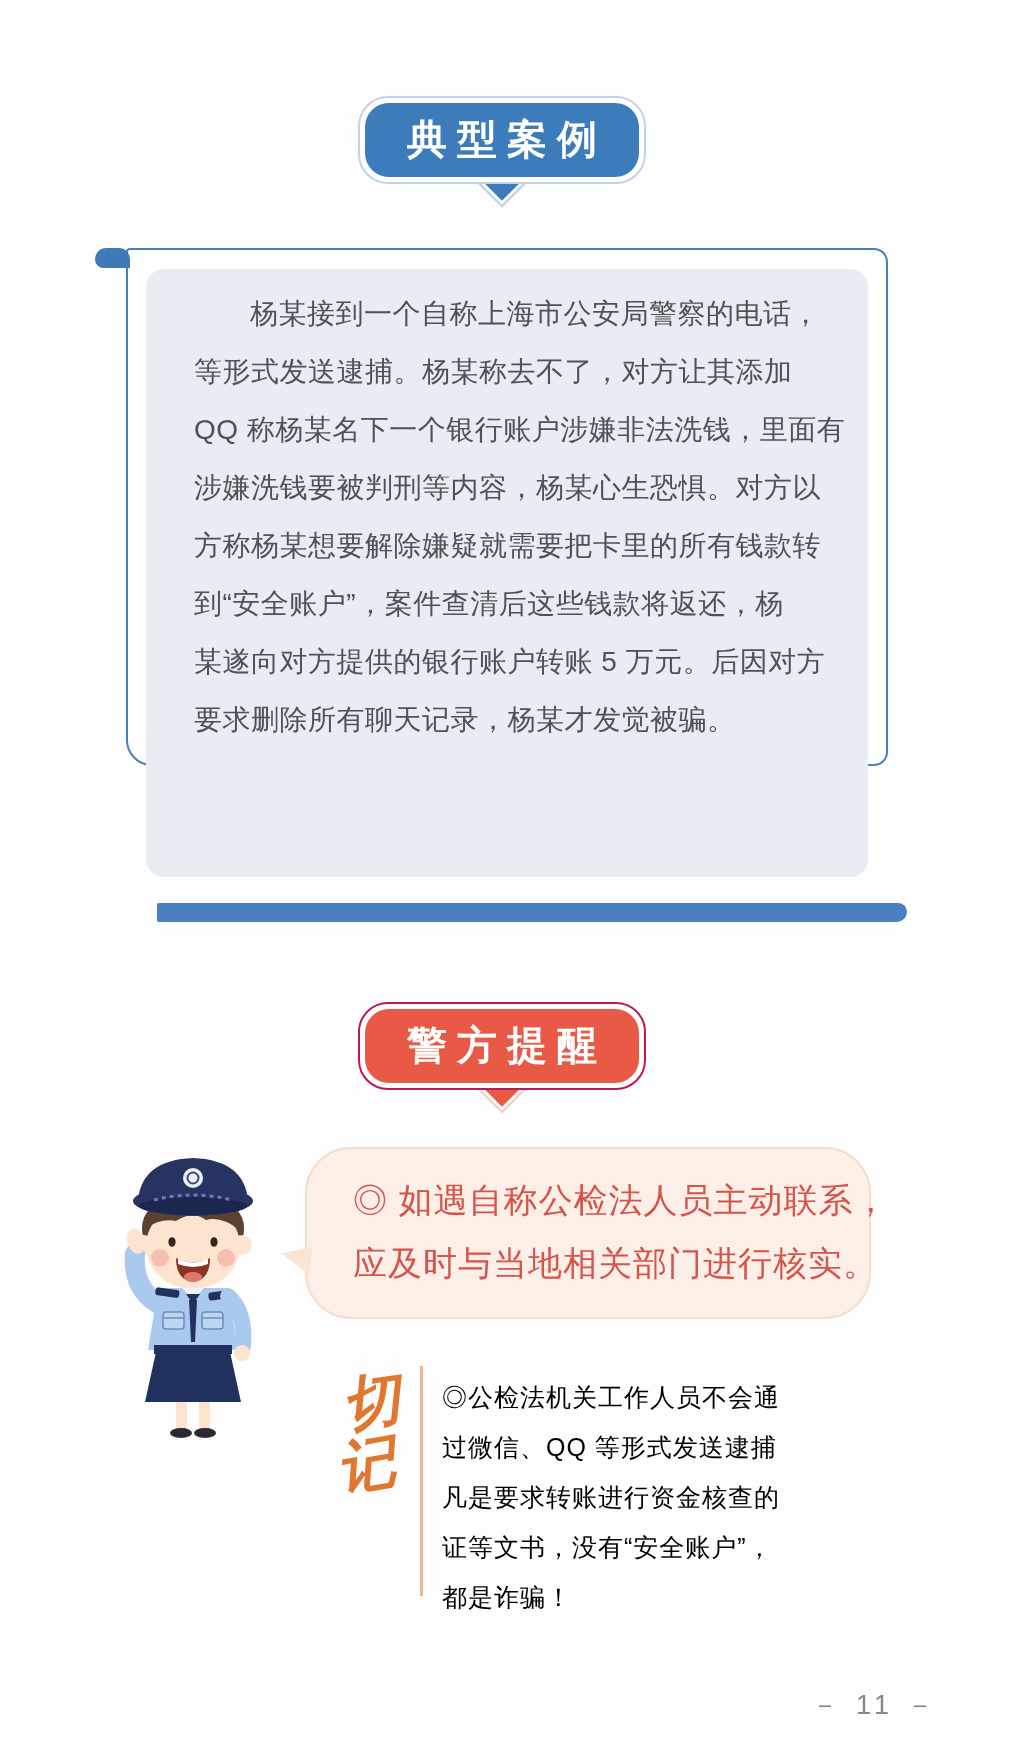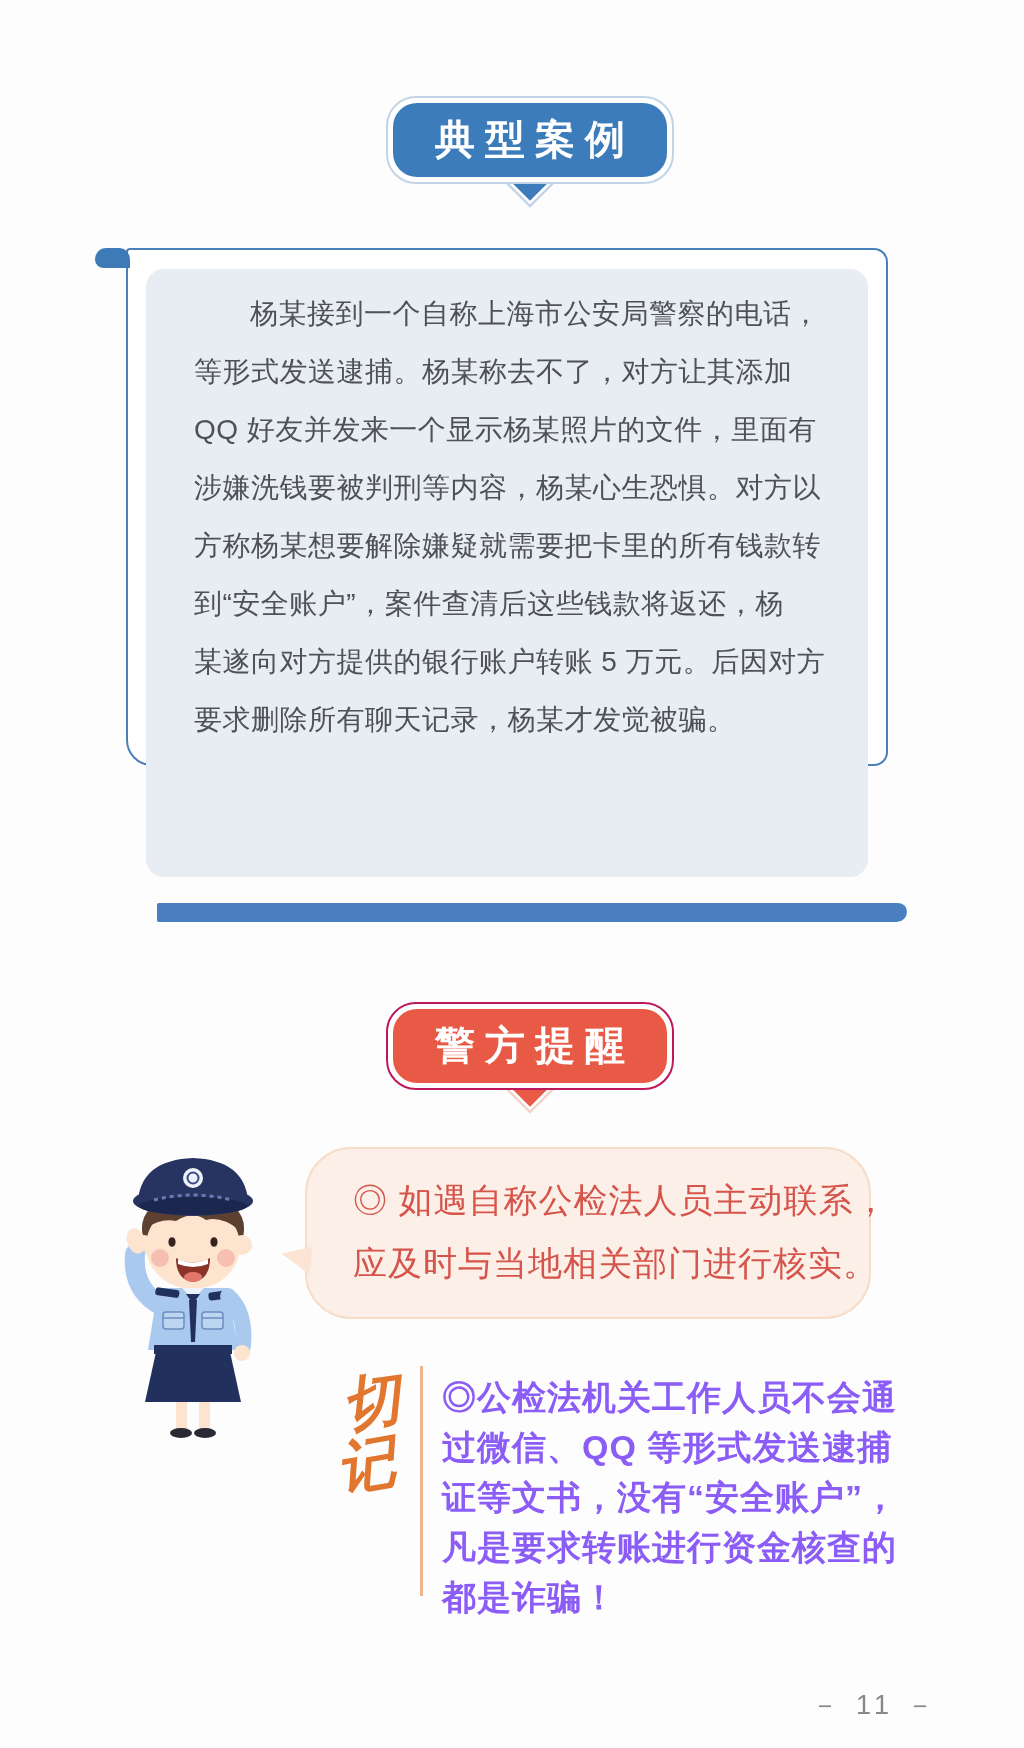--- a/index.html
+++ b/index.html
@@ -8,21 +8,21 @@
     position: relative;
     width: 1024px;
     height: 1748px;
     margin: 0 auto;
     background: #fdfdfe;
     overflow: hidden;
     font-family: "Liberation Sans", sans-serif;
   }
 
   
-  .badge { position: absolute; left: 358px; width: 288px; margin-left: 28px; }
+  .badge { position: absolute; left: 358px; width: 288px; }
   .badge .tail {
     position: absolute; left: 50%; bottom: -14px;
     width: 34px; height: 34px;
     transform: translateX(-50%) rotate(45deg);
     border: 3px solid #ffffff;
     z-index: 0;
   }
   .badge .ring {
     position: relative; z-index: 1;
     background: #ffffff;
@@ -139,24 +139,24 @@
     left: 420px; top: 1366px;
     width: 3px; height: 230px;
     background: #edb48d;
   }
   .warning {
     position: absolute;
     left: 442px; top: 1372px;
     width: 470px;
   }
   .warning-line {
-    font-size: 34px;
-    font-weight: bold;
+    font-size: 25px;
+    font-weight: normal;
     line-height: 50px;
-    color: #8b5cf6;
+    color: #000000;
     letter-spacing: 1px;
     white-space: nowrap;
   }
 
   
   .page-number {
     position: absolute;
     left: 800px; top: 1650px;
     width: 150px;
     text-align: center;
@@ -176,21 +176,21 @@
     <div class="ring">
       <div class="fill">典型案例</div>
     </div>
   </div>
 
   <div class="paper">
     <div class="curl"></div>
     <div class="panel">
       <p class="case-line indent">杨某接到一个自称上海市公安局警察的电话，</p>
       <p class="case-line">等形式发送逮捕。杨某称去不了，对方让其添加</p>
-      <p class="case-line">QQ 好友并发来一个显示杨某照片的文件，里面有</p>
+      <p class="case-line">QQ 称杨某名下一个银行账户涉嫌非法洗钱，里面有</p>
       <p class="case-line">涉嫌洗钱要被判刑等内容，杨某心生恐惧。对方以</p>
       <p class="case-line">方称杨某想要解除嫌疑就需要把卡里的所有钱款转</p>
       <p class="case-line">到“安全账户”，案件查清后这些钱款将返还，杨</p>
       <p class="case-line">某遂向对方提供的银行账户转账 5 万元。后因对方</p>
       <p class="case-line">要求删除所有聊天记录，杨某才发觉被骗。</p>
     </div>
   </div>
   <div class="blue-bar"></div>
 
   <div class="badge badge-red">
@@ -263,20 +263,20 @@
   </div>
 
   <div class="remember-label">
     <span class="zi">切</span>
     <span class="zi">记</span>
   </div>
   <div class="remember-divider"></div>
   <div class="warning">
     <p class="warning-line">◎公检法机关工作人员不会通</p>
     <p class="warning-line">过微信、QQ 等形式发送逮捕</p>
+    <p class="warning-line">凡是要求转账进行资金核查的</p>
     <p class="warning-line">证等文书，没有“安全账户”，</p>
-    <p class="warning-line">凡是要求转账进行资金核查的</p>
     <p class="warning-line">都是诈骗！</p>
   </div>
 
   <div class="page-number">－ 11 －</div>
 
 </div>
 
 </body></html>

